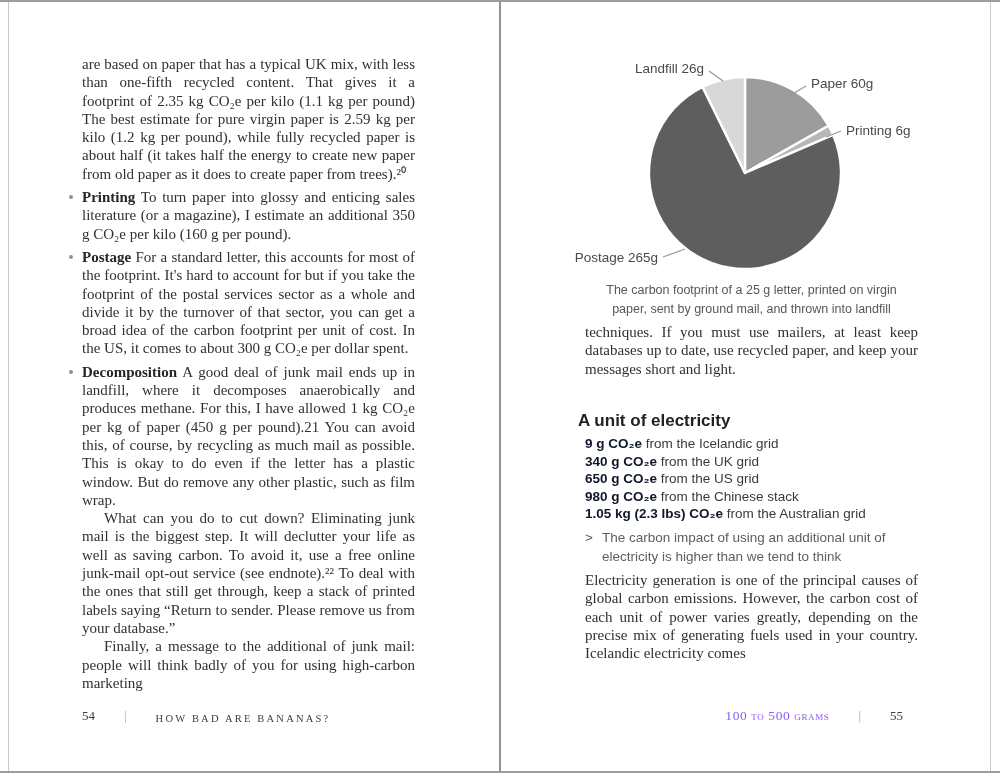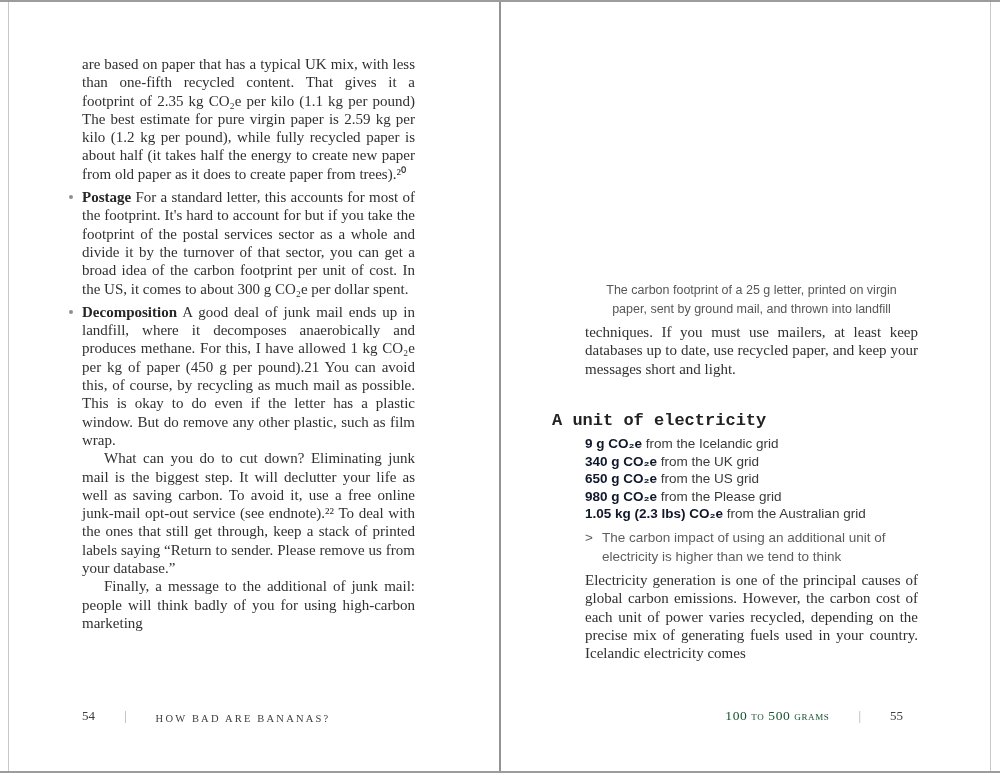--- a/index.html
+++ b/index.html
@@ -20,32 +20,32 @@
   .indent{text-indent:22px;}
   .gap-big{margin-top:13px;}
 
   .footer{position:absolute;top:708px;font-size:13px;color:#3d3d3d;
     display:flex;align-items:flex-end;column-gap:29px;}
   .footer .bar{color:#a9a9a9;font-size:13px;}
   .footer .pagenum{font-size:13px;}
   .footer-left{left:82px;}
   .footer-right{left:585px;width:318px;justify-content:flex-end;}
   .book-title{font-size:10.5px;letter-spacing:2.2px;color:#3d3d3d;}
-  .section-title{font-variant:small-caps;font-size:13.5px;letter-spacing:0.6px;color:#14532d;}
+  .section-title{font-variant:small-caps;font-size:13.5px;letter-spacing:0.6px;color:#8b5cf6;}
 
   
   .pie-wrap{position:absolute;left:555px;top:46px;}
   .pie-label{font-family:"Liberation Sans",sans-serif;font-size:13.5px;fill:#4a4a4a;}
   .leader{stroke:#9a9a9a;stroke-width:1.3;fill:none;}
   .caption{position:absolute;left:585px;top:281px;width:333px;text-align:center;
     font-family:"Liberation Sans",sans-serif;font-size:12.5px;line-height:19px;color:#575757;}
   .caption .inner{display:inline-block;max-width:300px;}
   .para-tech{position:absolute;left:585px;top:323px;width:333px;}
-  .elec-head{position:absolute;left:552px;top:411px;margin:0;
-    font-family:Liberation Mono, monospace;font-size:17px;font-weight:bold;color:#222222;}
+  .elec-head{position:absolute;left:578px;top:411px;margin:0;
+    font-family:Liberation Sans, sans-serif;font-size:17px;font-weight:bold;color:#222222;}
   .elec-list{position:absolute;left:585px;top:435px;
     font-family:"Liberation Sans",sans-serif;font-size:13.5px;line-height:17.6px;color:#3a3a3a;}
   .elec-list b{font-weight:bold;color:#0f172a;}
   .quote{position:absolute;left:585px;top:529px;width:345px;
     font-family:"Liberation Sans",sans-serif;font-size:13.5px;line-height:18.5px;color:#5e5e5e;
     display:flex;column-gap:9px;}
   .para-elec{position:absolute;left:585px;top:571px;width:333px;}
 </style>
 </head>
 <body>
@@ -53,20 +53,24 @@
 <div class="spread">
   <div class="frame-top"></div>
   <div class="frame-bottom"></div>
   <div class="frame-left"></div>
   <div class="frame-right"></div>
   <div class="gutter"></div>
 
   <div class="col-left">
     <p class="body">are based on paper that has a typical UK mix, with less than one-fifth recycled content. That gives it a footprint of 2.35 kg CO₂e per kilo (1.1 kg per pound) The best estimate for pure virgin paper is 2.59 kg per kilo (1.2 kg per pound), while fully recycled paper is about half (it takes half the energy to create new paper from old paper as it does to create paper from trees).²⁰</p>
 
+    <div class="bullet">
+      <span class="dot"></span>
+      <p class="body"><b>Printing</b> <span>To turn paper into glossy and enticing sales literature (or a magazine), I estimate an additional 350 g CO₂e per kilo (160 g per pound).</span></p>
+    </div>
 
     <div class="bullet">
       <span class="dot"></span>
       <p class="body"><b>Postage</b> <span>For a standard letter, this accounts for most of the footprint. It's hard to account for but if you take the footprint of the postal services sector as a whole and divide it by the turnover of that sector, you can get a broad idea of the carbon footprint per unit of cost. In the US, it comes to about 300 g CO₂e per dollar spent.</span></p>
     </div>
 
     <div class="bullet">
       <span class="dot"></span>
       <p class="body"><b>Decomposition</b> <span>A good deal of junk mail ends up in landfill, where it decomposes anaerobically and produces methane. For this, I have allowed 1 kg CO₂e per kg of paper (450 g per pound).21 You can avoid this, of course, by recycling as much mail as possible. This is okay to do even if the letter has a plastic window. But do remove any other plastic, such as film wrap.</span></p>
     </div>
@@ -74,42 +78,60 @@
     <p class="body indent gap-big">What can you do to cut down? Eliminating junk mail is the biggest step. It will declutter your life as well as saving carbon. To avoid it, use a free online junk-mail opt-out service (see endnote).²² To deal with the ones that still get through, keep a stack of printed labels saying “Return to sender. Please remove us from your database.”</p>
     <p class="body indent">Finally, a message to the additional of junk mail: people will think badly of you for using high-carbon marketing</p>
   </div>
 
   <div class="footer footer-left">
     <span class="pagenum">54</span>
     <span class="bar">|</span>
     <span class="book-title">HOW BAD ARE BANANAS?</span>
   </div>
 
+  <div class="pie-wrap">
+    <svg width="420" height="240" viewBox="0 0 420 240">
+      <g id="pie-slices">
+          <path d="M190,127 L190.00,31.00 A96,96 0 0 1 273.56,79.73 Z" fill="#9c9c9c" stroke="#ffffff" stroke-width="2.4" stroke-linejoin="round"></path>
+          <path d="M190,127 L273.56,79.73 A96,96 0 0 1 278.07,88.80 Z" fill="#b7b7b7" stroke="#ffffff" stroke-width="2.4" stroke-linejoin="round"></path>
+          <path d="M190,127 L278.07,88.80 A96,96 0 1 1 147.59,40.88 Z" fill="#5e5e5e" stroke="#ffffff" stroke-width="2.4" stroke-linejoin="round"></path>
+          <path d="M190,127 L147.59,40.88 A96,96 0 0 1 190.00,31.00 Z" fill="#d8d8d8" stroke="#ffffff" stroke-width="2.4" stroke-linejoin="round"></path>
+        </g>
+      <path class="leader" d="M154,25 L168,35"></path>
+      <path class="leader" d="M251,40 L234,50"></path>
+      <path class="leader" d="M286,85 L271,91"></path>
+      <path class="leader" d="M108,211 L130,203"></path>
+      <text class="pie-label" x="149" y="27" text-anchor="end">Landfill 26g</text>
+      <text class="pie-label" x="256" y="42" text-anchor="start">Paper 60g</text>
+      <text class="pie-label" x="291" y="89" text-anchor="start">Printing 6g</text>
+      <text class="pie-label" x="103" y="216" text-anchor="end">Postage 265g</text>
+    </svg>
+  </div>
 
   <div class="caption">
     <span class="inner">The carbon footprint of a 25 g letter, printed on virgin paper, sent by ground mail, and thrown into landfill</span>
   </div>
 
   <p class="body para-tech">techniques. If you must use mailers, at least keep databases up to date, use recycled paper, and keep your messages short and light.</p>
 
   <h3 class="elec-head">A unit of electricity</h3>
 
   <div class="elec-list">
     <div><b>9 g CO₂e</b> <span>from the Icelandic grid</span></div>
     <div><b>340 g CO₂e</b> <span>from the UK grid</span></div>
     <div><b>650 g CO₂e</b> <span>from the US grid</span></div>
-    <div><b>980 g CO₂e</b> <span>from the Please grid</span></div>
+    <div><b>980 g CO₂e</b> <span>from the Chinese stack</span></div>
     <div><b>1.05 kg (2.3 lbs) CO₂e</b> <span>from the Australian grid</span></div>
   </div>
 
   <div class="quote">
     <span>&gt;</span>
     <span>The carbon impact of using an additional unit of electricity is higher than we tend to think</span>
   </div>
 
-  <p class="body para-elec">Electricity generation is one of the principal causes of global carbon emissions. However, the carbon cost of each unit of power varies recycled, depending on the precise mix of generating fuels used in your country. Icelandic electricity comes</p>
+  <p class="body para-elec">Electricity generation is one of the principal causes of global carbon emissions. However, the carbon cost of each unit of power varies greatly, depending on the precise mix of generating fuels used in your country. Icelandic electricity comes</p>
 
   <div class="footer footer-right">
     <span class="section-title">100 to 500 grams</span>
     <span class="bar">|</span>
     <span class="pagenum">55</span>
   </div>
 </div>
 
 </body></html>

